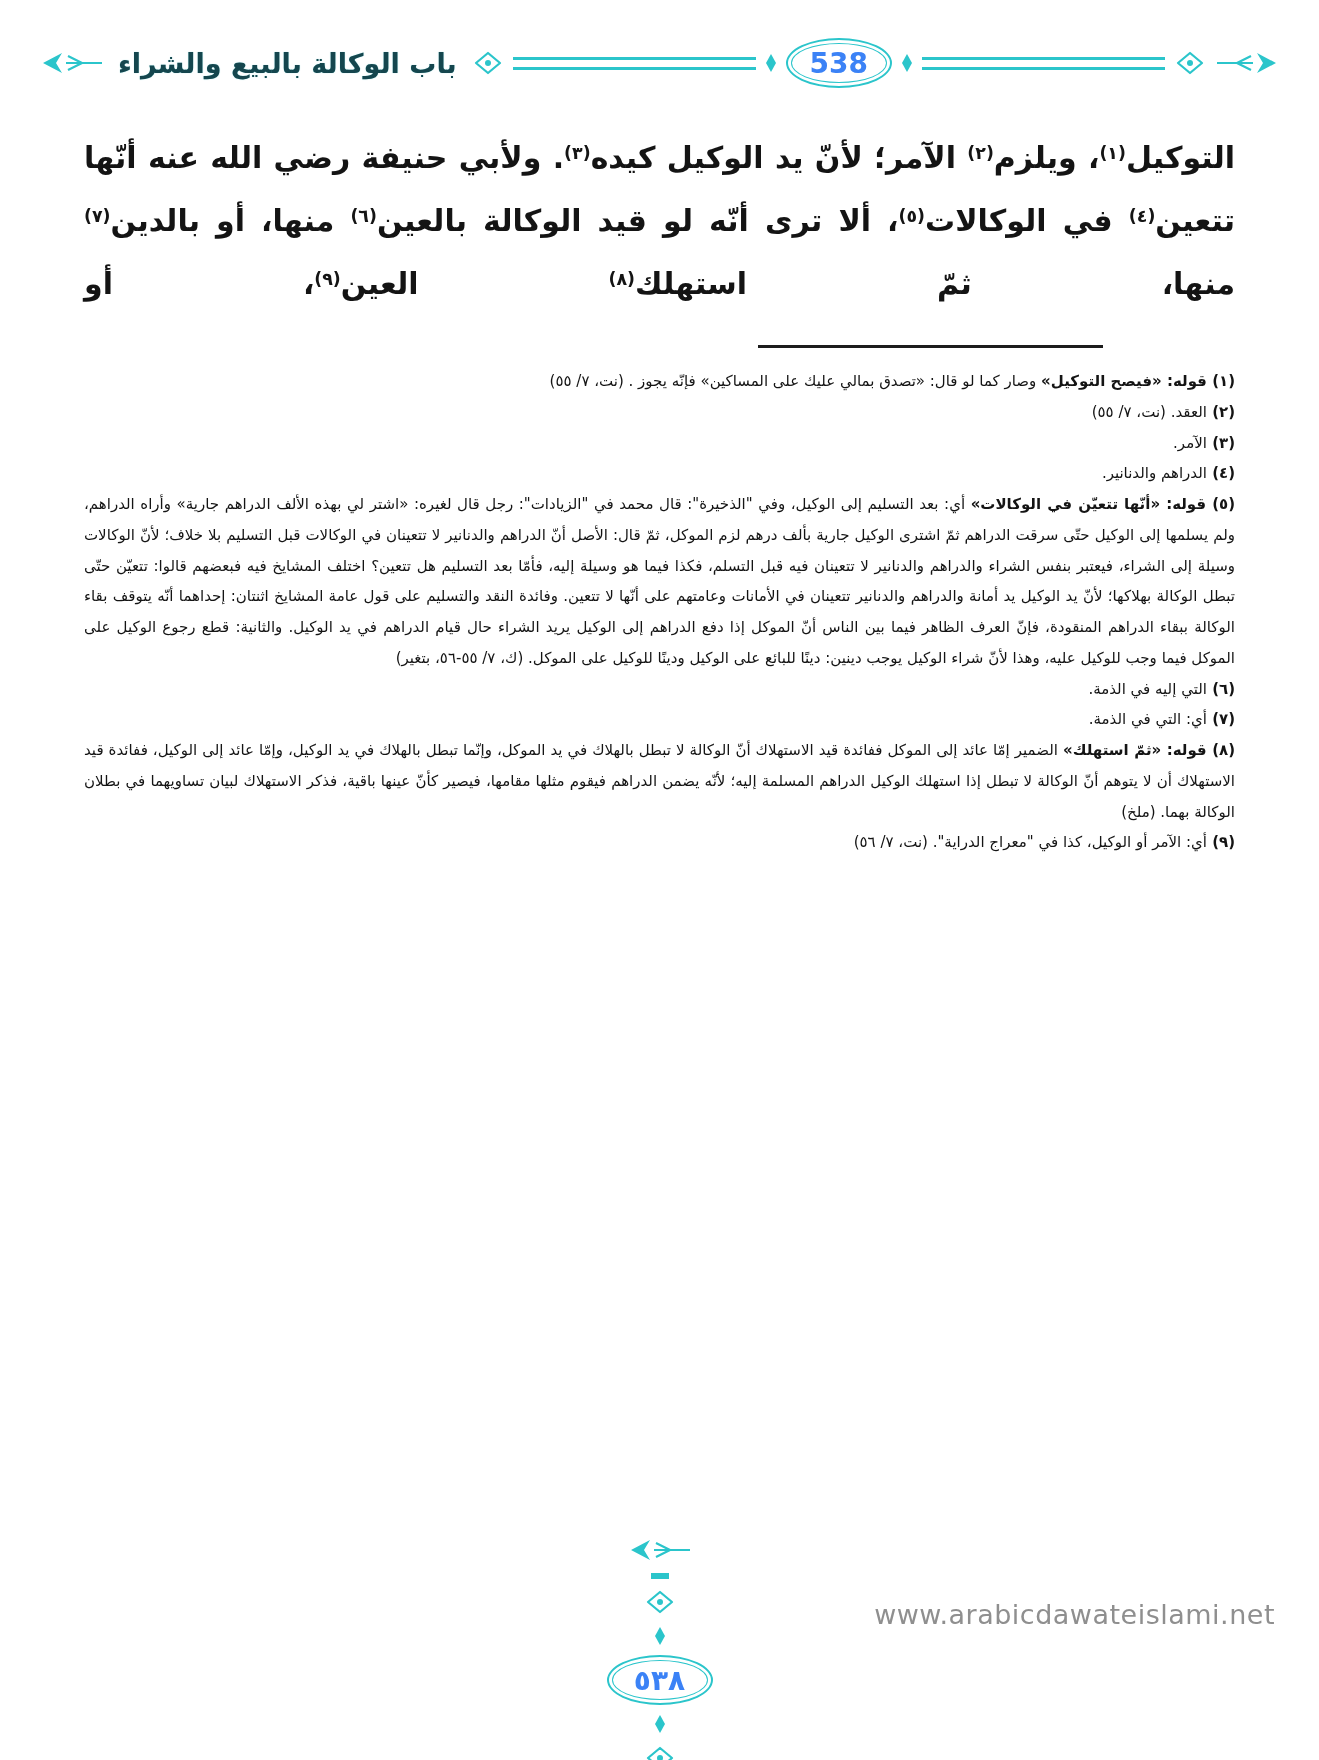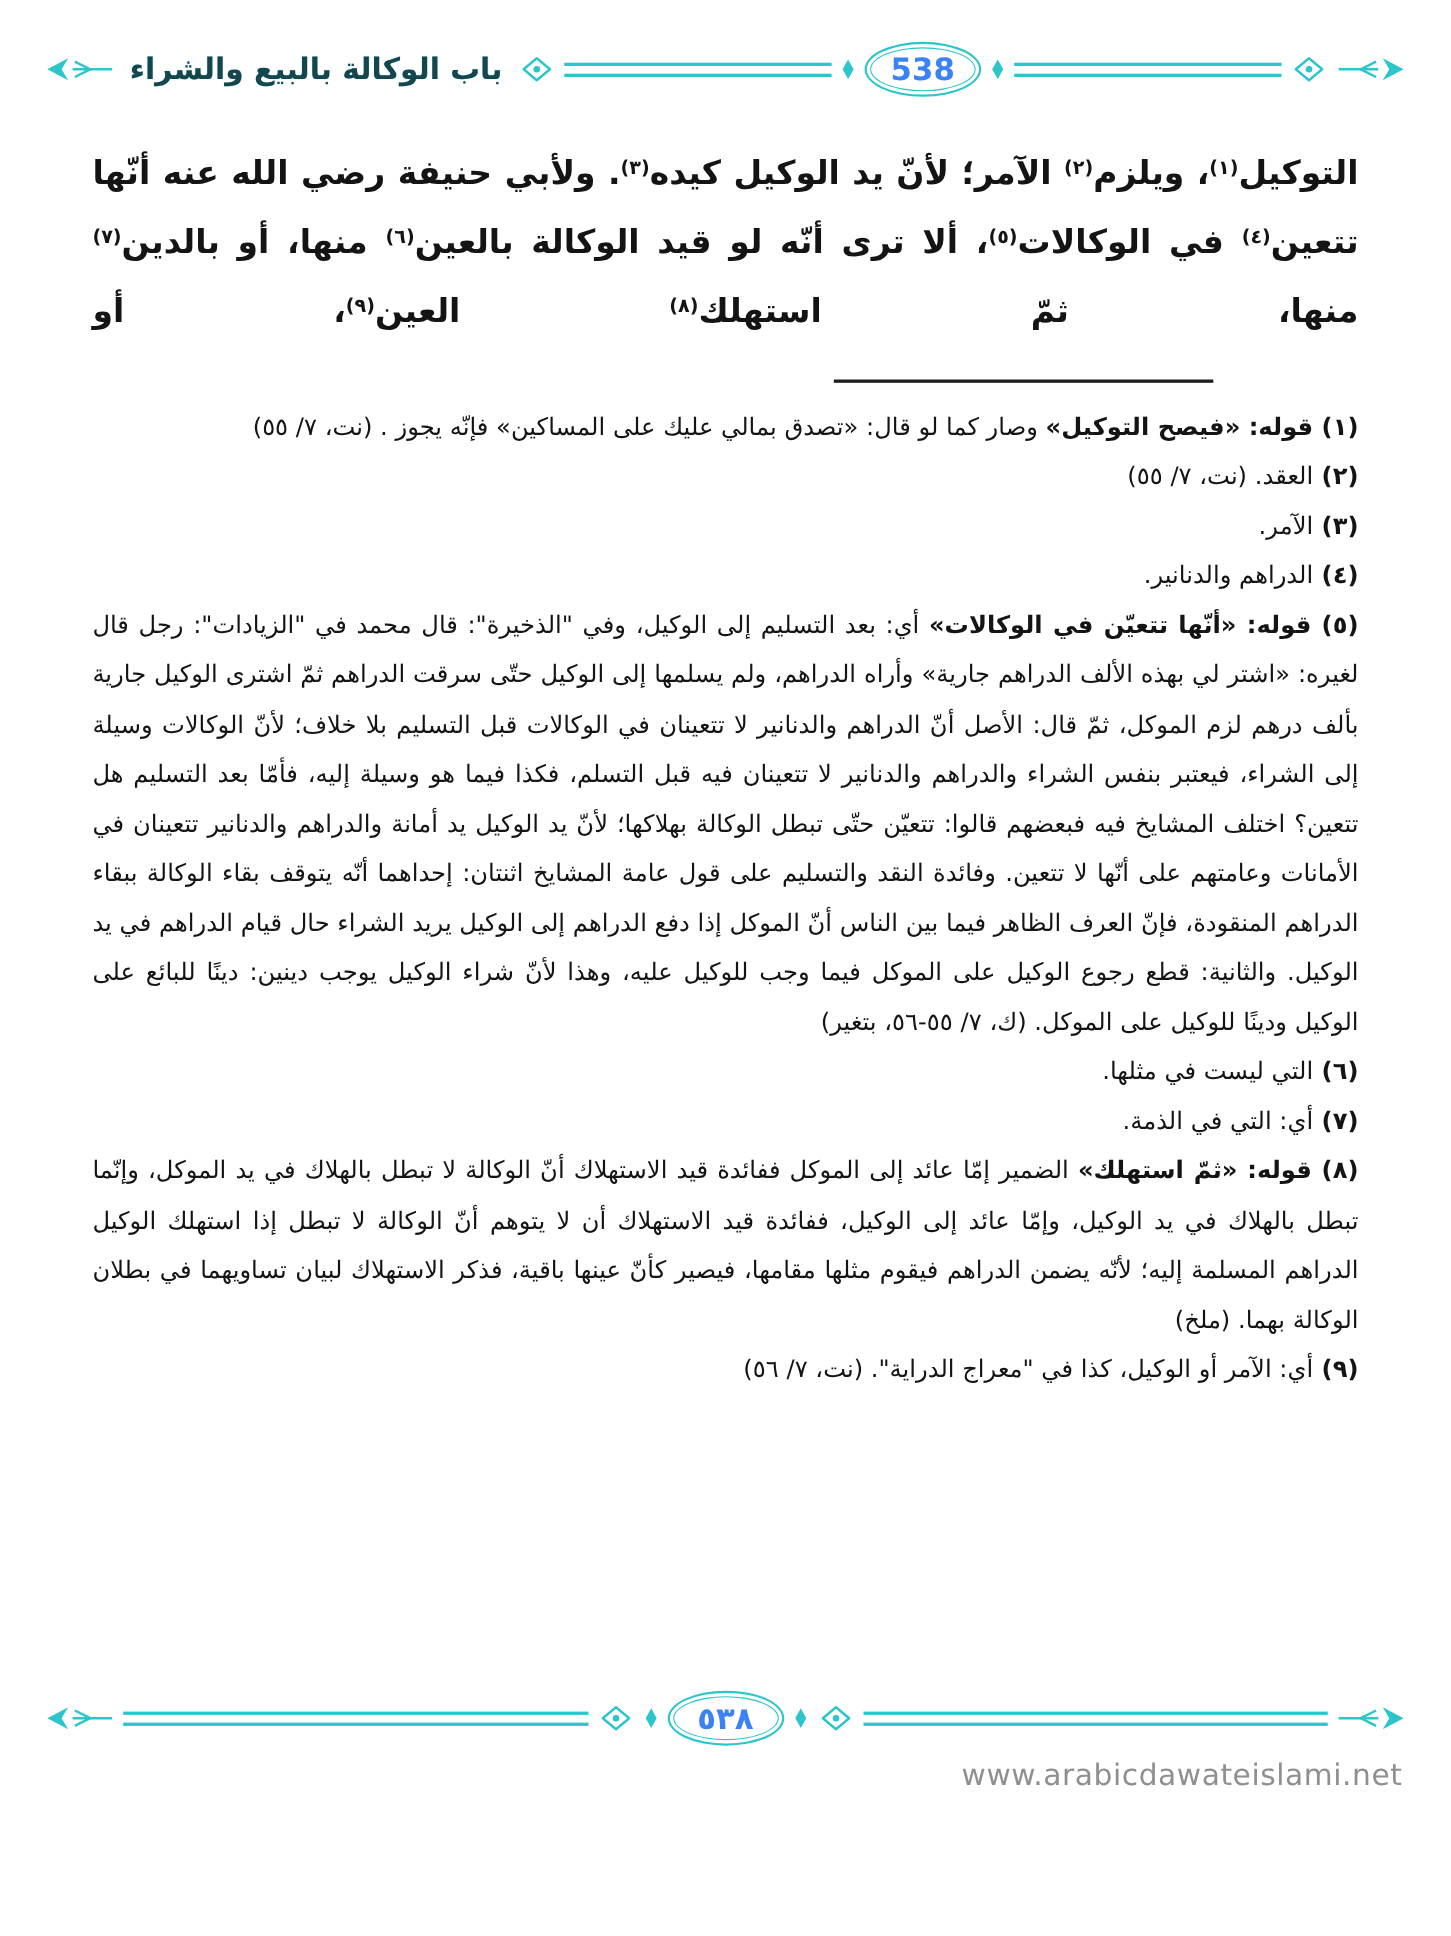--- a/index.html
+++ b/index.html
@@ -27,27 +27,27 @@
                      min-width:96px; height:40px; padding:0 16px;
                      font-size:28px; font-weight:bold; color:#3b82f6; direction:ltr; }
 
   
   .content { flex:1 1 auto; overflow:hidden; padding:0 44px; }
   .body-text { direction:rtl; text-align:justify; text-align-last:justify;
                font-size:30px; font-weight:bold; line-height:2.1; color:var(--text_ink);
                margin-top:34px; }
   .body-text sup { font-size:0.58em; vertical-align:9px; }
   .footnote-sep { width:345px; height:3px; background:#1c1c1c; margin:30px 132px 18px auto; }
-  .footnotes { direction:rtl; text-align:justify; font-size:22px; line-height:2.05; color:var(--text_ink); }
+  .footnotes { direction:rtl; text-align:justify; font-size:15px; line-height:2.05; color:var(--text_ink); }
   .footnote { margin:0; }
   .fn-num, .fn-lead { font-weight:bold; }
 
   
   .footer { flex:0 0 auto; }
-  .footer .band { height:54px; }
+  .footer .band { height:54px;flex-direction:column; }
   .site-url { direction:ltr; text-align:right; font-size:27px; color:var(--url_gray);
               margin:10px 4px 0 0; letter-spacing:0.5px; }
 </style>
 </head>
 <body>
 
 <div class="page">
 
   <header class="band">
     <span class="orn">
@@ -103,21 +103,21 @@
   <p class="footnote"><span class="fn-num">(١) </span><span class="fn-lead">قوله: «فيصح التوكيل»</span><span class="fn-text"> وصار كما لو قال: «تصدق بمالي عليك على المساكين» فإنّه يجوز . (نت، ٧/ ٥٥)</span></p>
 
   <p class="footnote"><span class="fn-num">(٢) </span><span class="fn-text">العقد. (نت، ٧/ ٥٥)</span></p>
 
   <p class="footnote"><span class="fn-num">(٣) </span><span class="fn-text">الآمر.</span></p>
 
   <p class="footnote"><span class="fn-num">(٤) </span><span class="fn-text">الدراهم والدنانير.</span></p>
 
   <p class="footnote"><span class="fn-num">(٥) </span><span class="fn-lead">قوله: «أنّها تتعيّن في الوكالات»</span><span class="fn-text"> أي: بعد التسليم إلى الوكيل، وفي "الذخيرة": قال محمد في "الزيادات": رجل قال لغيره: «اشتر لي بهذه الألف الدراهم جارية» وأراه الدراهم، ولم يسلمها إلى الوكيل حتّى سرقت الدراهم ثمّ اشترى الوكيل جارية بألف درهم لزم الموكل، ثمّ قال: الأصل أنّ الدراهم والدنانير لا تتعينان في الوكالات قبل التسليم بلا خلاف؛ لأنّ الوكالات وسيلة إلى الشراء، فيعتبر بنفس الشراء والدراهم والدنانير لا تتعينان فيه قبل التسلم، فكذا فيما هو وسيلة إليه، فأمّا بعد التسليم هل تتعين؟ اختلف المشايخ فيه فبعضهم قالوا: تتعيّن حتّى تبطل الوكالة بهلاكها؛ لأنّ يد الوكيل يد أمانة والدراهم والدنانير تتعينان في الأمانات وعامتهم على أنّها لا تتعين. وفائدة النقد والتسليم على قول عامة المشايخ اثنتان: إحداهما أنّه يتوقف بقاء الوكالة ببقاء الدراهم المنقودة، فإنّ العرف الظاهر فيما بين الناس أنّ الموكل إذا دفع الدراهم إلى الوكيل يريد الشراء حال قيام الدراهم في يد الوكيل. والثانية: قطع رجوع الوكيل على الموكل فيما وجب للوكيل عليه، وهذا لأنّ شراء الوكيل يوجب دينين: دينًا للبائع على الوكيل ودينًا للوكيل على الموكل. (ك، ٧/ ٥٥-٥٦، بتغير)</span></p>
 
-  <p class="footnote"><span class="fn-num">(٦) </span><span class="fn-text">التي ليست في مثلها.</span></p>
+  <p class="footnote"><span class="fn-num">(٦) </span><span class="fn-text">التي إليه في الذمة.</span></p>
 
   <p class="footnote"><span class="fn-num">(٧) </span><span class="fn-text">أي: التي في الذمة.</span></p>
 
   <p class="footnote"><span class="fn-num">(٨) </span><span class="fn-lead">قوله: «ثمّ استهلك»</span><span class="fn-text"> الضمير إمّا عائد إلى الموكل ففائدة قيد الاستهلاك أنّ الوكالة لا تبطل بالهلاك في يد الموكل، وإنّما تبطل بالهلاك في يد الوكيل، وإمّا عائد إلى الوكيل، ففائدة قيد الاستهلاك أن لا يتوهم أنّ الوكالة لا تبطل إذا استهلك الوكيل الدراهم المسلمة إليه؛ لأنّه يضمن الدراهم فيقوم مثلها مقامها، فيصير كأنّ عينها باقية، فذكر الاستهلاك لبيان تساويهما في بطلان الوكالة بهما. (ملخ)</span></p>
 
   <p class="footnote"><span class="fn-num">(٩) </span><span class="fn-text">أي: الآمر أو الوكيل، كذا في "معراج الدراية". (نت، ٧/ ٥٦)</span></p>
 </section>
   </div>
 
   <footer class="footer">

